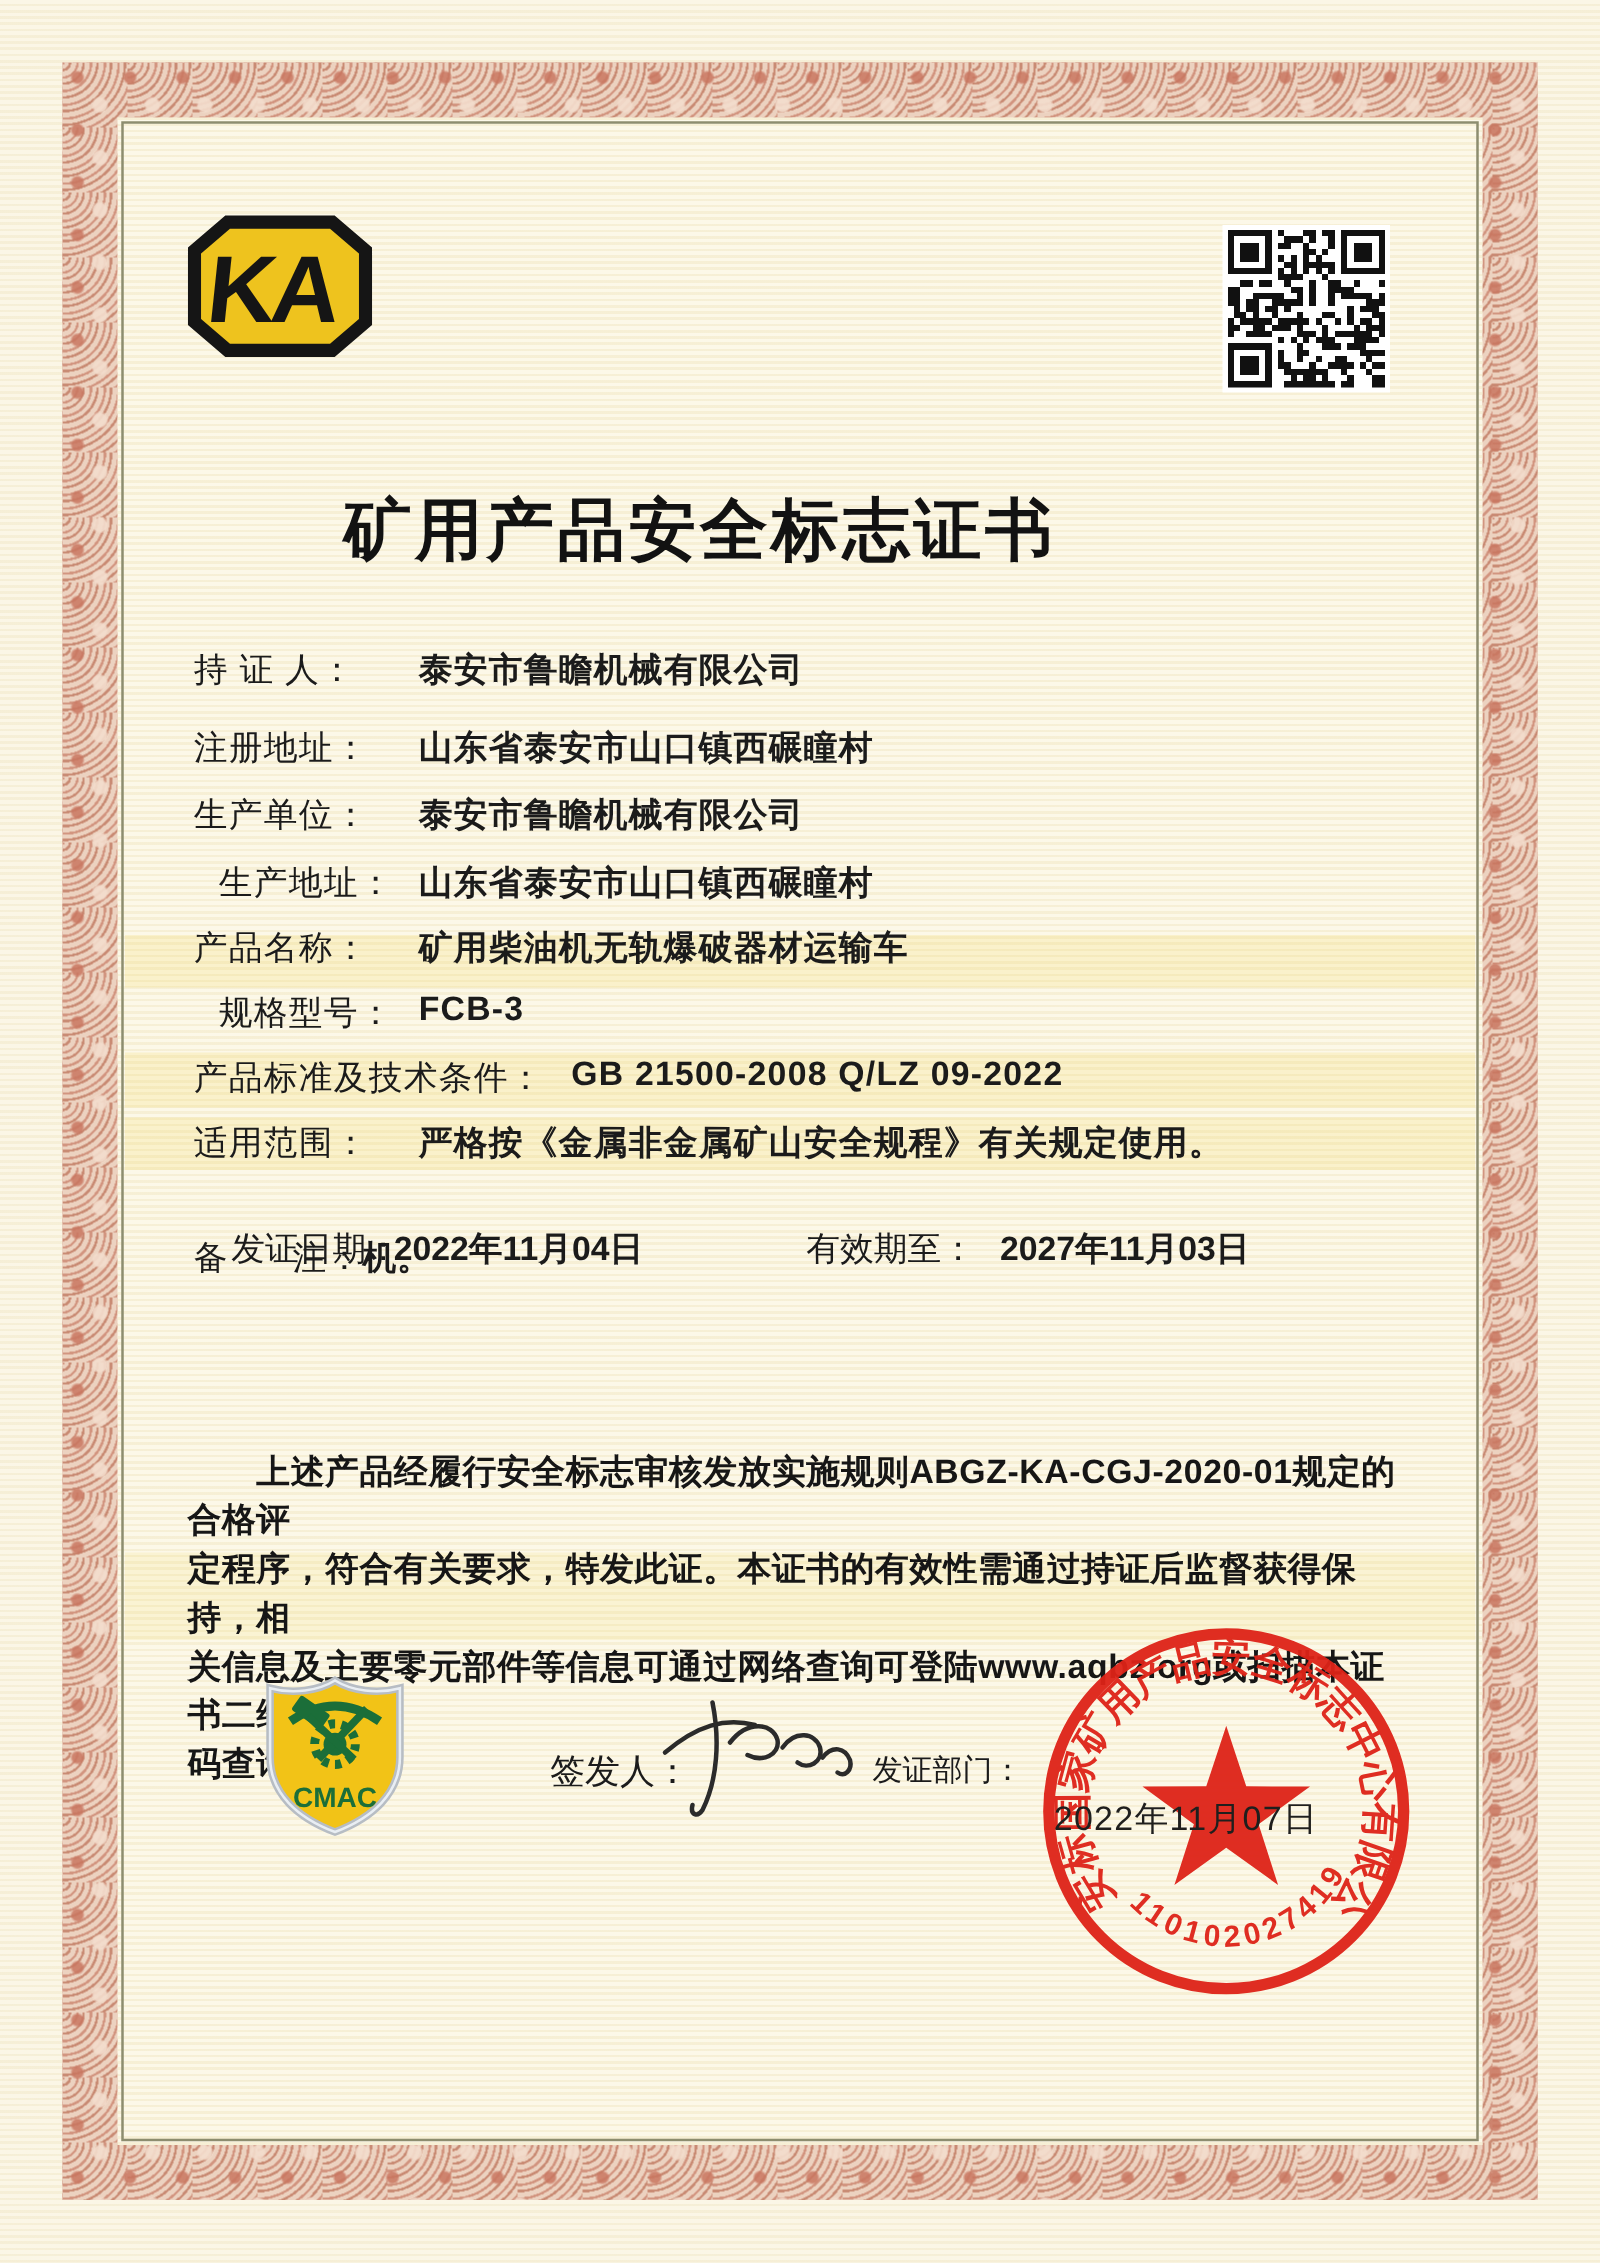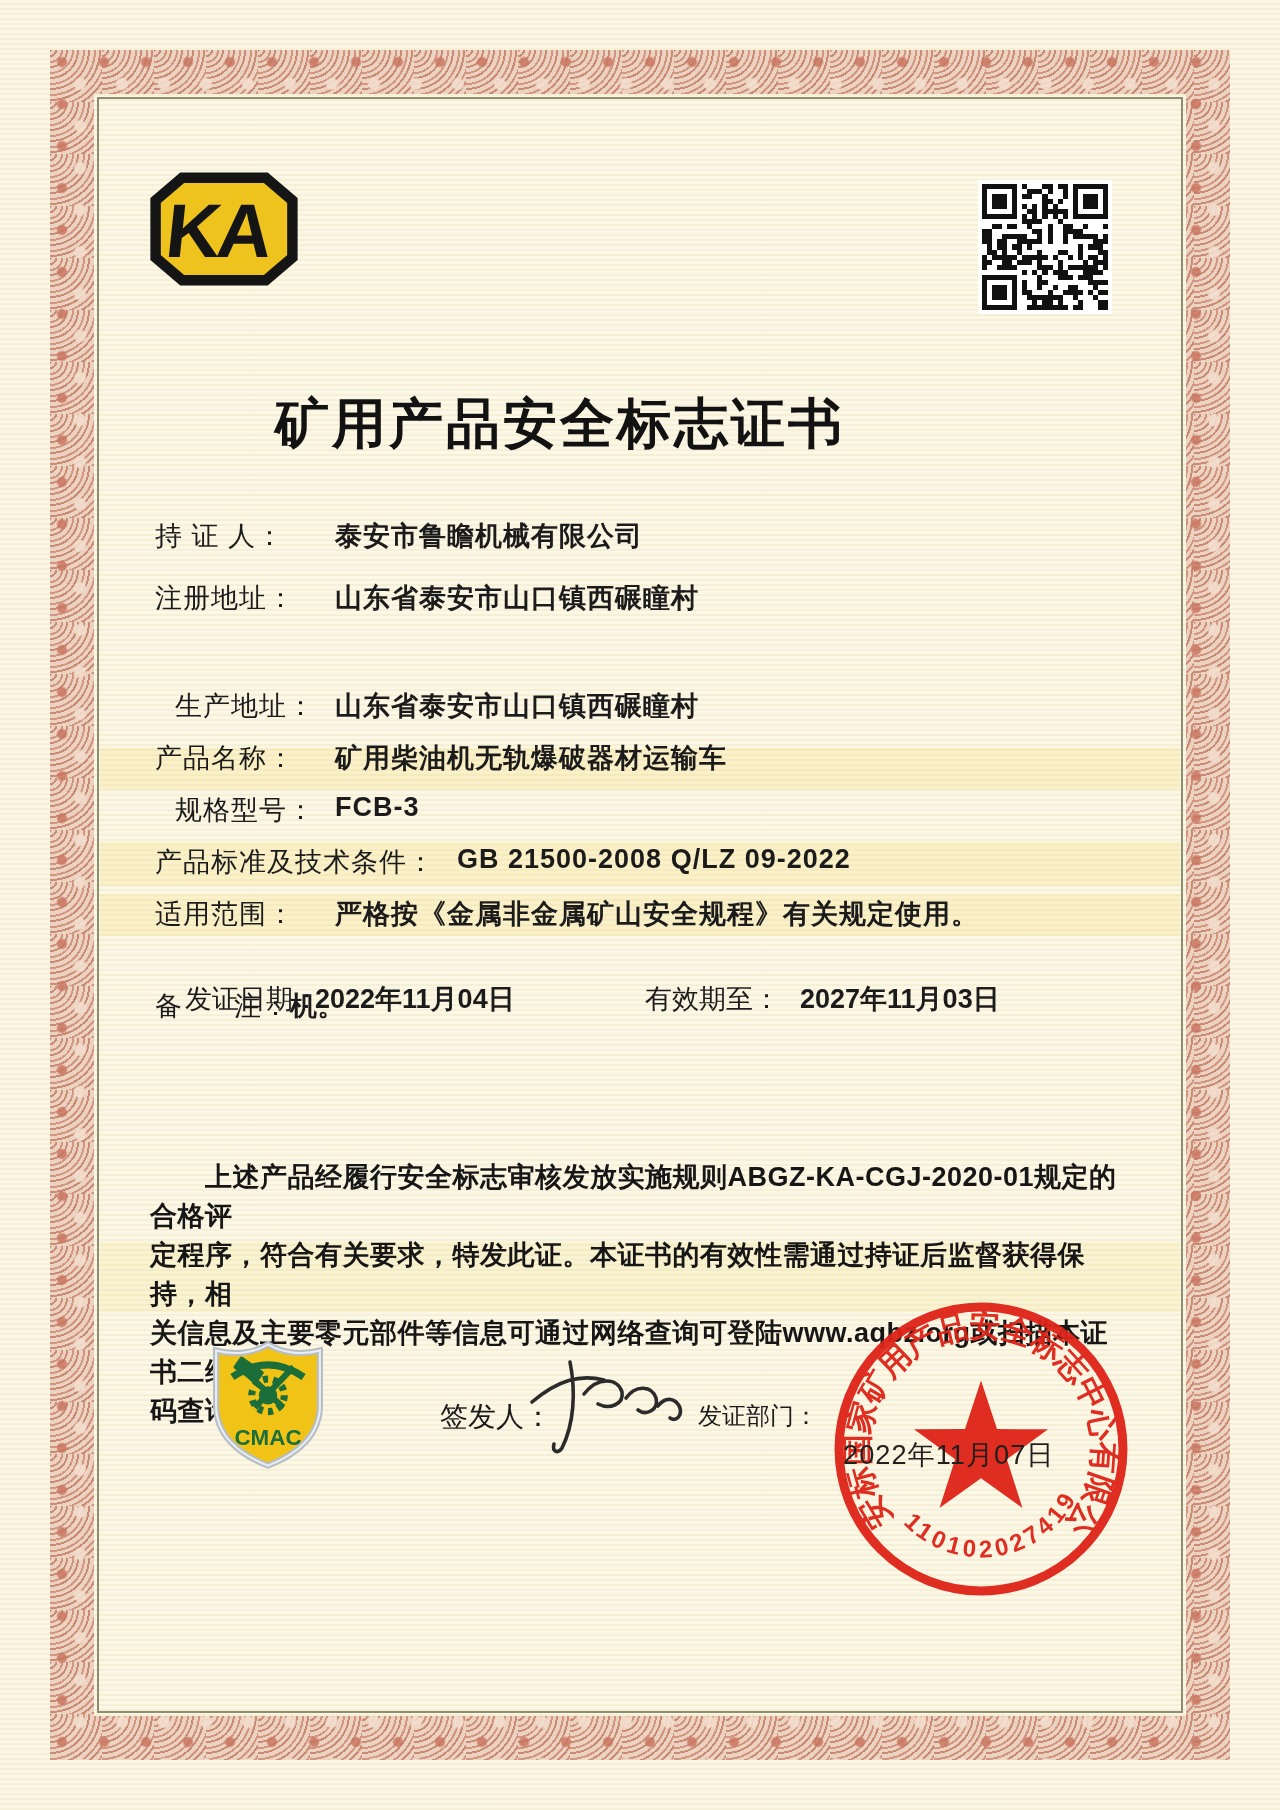--- a/index.html
+++ b/index.html
@@ -424,20 +424,21 @@
         <rect x="19" y="24" width="1" height="1" fill="#111"></rect>
         <rect x="23" y="24" width="1" height="1" fill="#111"></rect>
         <rect x="24" y="24" width="1" height="1" fill="#111"></rect>
       </svg>
   </div>
 
   <div class="title">矿用产品安全标志证书</div>
 
   <div class="row r1"><span class="lab">注册地址：</span><span class="val">山东省泰安市山口镇西碾瞳村</span></div>
   <div class="row r0"><span class="lab">持 证 人：</span><span class="val">泰安市鲁瞻机械有限公司</span></div>
+  <div class="row r2"><span class="lab">生产单位：</span><span class="val">泰安市鲁瞻机械有限公司</span></div>
   <div class="row r3"><span class="lab">生产地址：</span><span class="val">山东省泰安市山口镇西碾瞳村</span></div>
   <div class="row r4"><span class="lab">产品名称：</span><span class="val">矿用柴油机无轨爆破器材运输车</span></div>
   <div class="row r5"><span class="lab">规格型号：</span><span class="val">FCB-3</span></div>
   <div class="row r6"><span class="lab">产品标准及技术条件：</span><span class="val">GB 21500-2008 Q/LZ 09-2022</span></div>
   <div class="row r7"><span class="lab">适用范围：</span><span class="val">严格按《金属非金属矿山安全规程》有关规定使用。</span></div>
 
   <div class="row dates">
     <span class="lab1">发证日期：</span><span class="val1">2022年11月04日</span><span class="lab2">有效期至：</span><span class="val2">2027年11月03日</span>
   </div>
 

